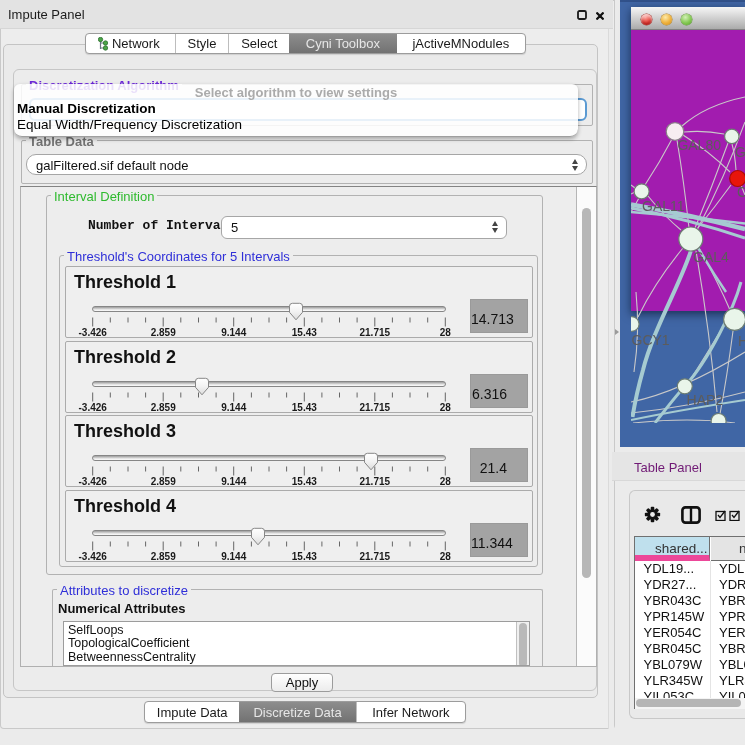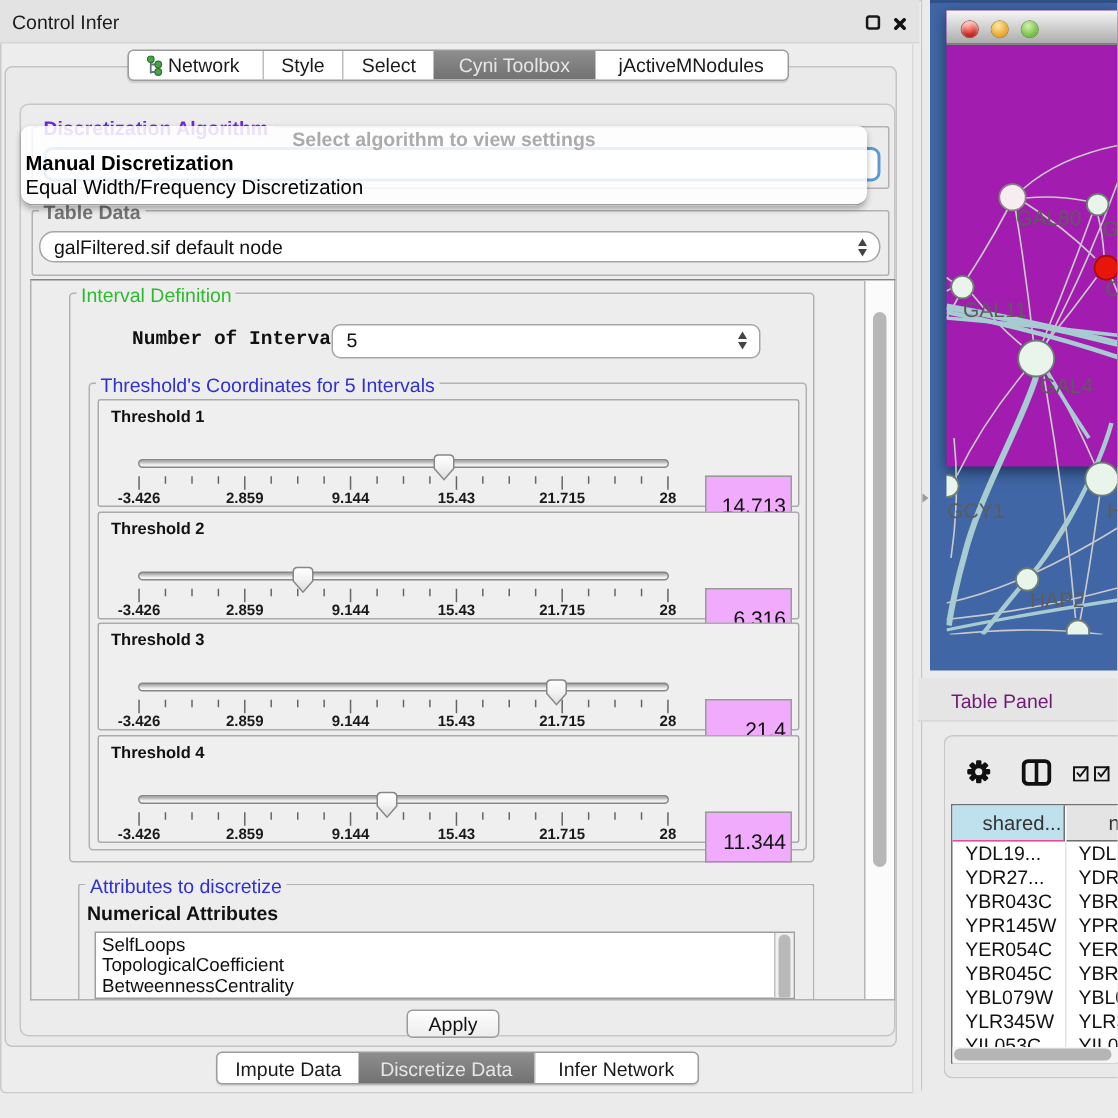--- a/index.html
+++ b/index.html
@@ -26,23 +26,23 @@
 .combo .txt{position:absolute;left:9px;top:50%;transform:translateY(-50%);}
 .spin{position:absolute;right:6px;top:50%;transform:translateY(-50%);width:9px;height:14px;}
 .spin:before{content:"";position:absolute;left:1px;top:1px;border-left:3.5px solid transparent;border-right:3.5px solid transparent;border-bottom:5px solid #444;}
 .spin:after{content:"";position:absolute;left:1px;bottom:1px;border-left:3.5px solid transparent;border-right:3.5px solid transparent;border-top:5px solid #444;}
 
 #viewport{left:20px;top:186px;width:577px;height:481px;background:#ededed;border:1px solid #b0b0b0;border-top:1px solid #838383;overflow:hidden;}
 #vsb{position:absolute;right:0;top:0;width:20px;height:100%;background:#fbfbfb;border-left:1px solid #b5b5b5;}
 #vsb .th{position:absolute;left:5px;top:21px;width:9px;height:370px;border-radius:5px;background:#b7b7b7;}
 
 .tpanel{position:absolute;left:44px;width:468px;height:72px;background:#efefef;border:1px solid #ababab;border-radius:2px;}
-.tpanel .tt{position:absolute;left:8px;top:5px;font-size:11px;font-weight:bold;color:#111;}
+.tpanel .tt{position:absolute;left:8px;top:5px;font-size:18px;font-weight:bold;color:#111;}
 .track{position:absolute;left:26px;top:39px;width:354px;height:6px;border-radius:3px;background:linear-gradient(#9d9d9d,#e8e8e8 65%,#fdfdfd);border:1px solid #868686;}
-.vbox{position:absolute;left:404px;top:50px;width:58px;height:34px;background:#f0abfc;border:1px solid #9a9a9a;font-size:14px;color:#111;text-align:right;padding:11px 3px 0 0;}
+.vbox{position:absolute;left:404px;top:32px;width:58px;height:34px;background:#a3a3a3;border:1px solid #9a9a9a;font-size:14px;color:#111;text-align:right;padding:11px 20px 0 0;}
 .ticklbl{position:absolute;top:60px;font-size:10px;font-weight:bold;color:#1a1a1a;transform:translateX(-50%);}
 
 #attrlist{left:42px;top:434px;width:467px;height:45px;background:#fff;border:1px solid #9c9c9c;font-size:12.5px;color:#111;overflow:hidden;}
 
 #applybtn{left:271px;top:672.5px;width:62px;height:19px;background:linear-gradient(#ffffff,#ececec);border:1px solid #9c9c9c;border-radius:4px;font-size:13px;color:#111;text-align:center;line-height:17px;}
 
 #netpanel{left:620px;top:0;width:125px;height:447px;background:#4066a5;border-top:2px solid #31518a;}
 #netwin{left:11px;top:5px;width:114px;height:304px;background:#a21caf;box-shadow:0 3px 9px rgba(5,15,35,0.62);}
 #nettitle{left:0;top:0;width:114px;height:23px;background:linear-gradient(#f6f6f6,#ababab);border-bottom:1px solid #808080;}
 .tl{position:absolute;top:6.5px;width:11px;height:11px;border-radius:50%;}
@@ -74,21 +74,21 @@
   <radialGradient id="grng" cx="0.4" cy="0.3" r="0.8">
    <stop offset="0" stop-color="#d2f0b5"></stop>
           <stop offset="0.45" stop-color="#85c954"></stop>
           <stop offset="1" stop-color="#5ba32c"></stop>
   </radialGradient>
  </defs>
 </svg>
 
 <div id="cpwin" class="abs">
  <div id="cptitle" class="abs">
-        <span class="t">Control Infer</span>
+        <span class="t">Impute Panel</span>
    <svg class="abs" style="left:577px;top:10px" width="10" height="10" viewBox="0 0 10 10">
           <rect x="1" y="1" width="8" height="8" rx="1.5" fill="none" stroke="#1a1a1a" stroke-width="1.8"></rect>
         </svg>
    <svg class="abs" style="left:596px;top:11.5px" width="8" height="8" viewBox="0 0 8 8">
           <path d="M1.2,1.2 L6.8,6.8 M6.8,1.2 L1.2,6.8" stroke="#111" stroke-width="2.3" stroke-linecap="round"></path>
         </svg>
  </div>
 
  <div id="outerpanel" class="abs"></div>
  <div id="innerpanel" class="abs"></div>
@@ -413,21 +413,21 @@
   <svg class="abs" style="left:85px;top:19px" width="12" height="11" viewBox="0 0 12 11">
         <rect x="1" y="1.5" width="9" height="9" fill="none" stroke="#111" stroke-width="1.3"></rect>
         <path d="M3,5 l2,2.5 L10,1" fill="none" stroke="#111" stroke-width="1.3"></path>
       </svg>
   <svg class="abs" style="left:99px;top:19px" width="12" height="11" viewBox="0 0 12 11">
         <rect x="1" y="1.5" width="9" height="9" fill="none" stroke="#111" stroke-width="1.3"></rect>
         <path d="M3,5 l2,2.5 L10,1" fill="none" stroke="#111" stroke-width="1.3"></path>
       </svg>
 
   <div id="dtable">
-    <div class="abs" style="left:0;top:0;width:74.5px;height:24px;background:#bfe0ed;border-right:1px solid #6e6e6e;border-bottom:1px solid #ec4899;font-size:13.5px;color:#333;padding:4px 0 0 20px;">shared...</div>
+    <div class="abs" style="left:0;top:0;width:74.5px;height:24px;background:#bfe0ed;border-right:1px solid #6e6e6e;border-bottom:6px solid #ec4899;font-size:13.5px;color:#333;padding:4px 0 0 20px;">shared...</div>
     <div class="abs" style="left:75.5px;top:0;width:37px;height:24px;background:#e4e4e4;border-bottom:1px solid #6e6e6e;font-size:13.5px;color:#333;padding:4px 0 0 28.5px;">n</div>
     <div class="abs" style="left:0;top:24px;width:112px;height:137px;overflow:hidden;font-size:13px;color:#111;">
       <div class="abs" style="left:75px;top:0;width:1px;height:137px;background:#e4e4e4;"></div>
       <div style="padding:0 0 0 8.5px;line-height:16.1px;">YDL19...<br>YDR27...<br>YBR043C<br>YPR145W<br>YER054C<br>YBR045C<br>YBL079W<br>YLR345W<br>YIL053C</div>
       <div class="abs" style="left:84px;top:0;line-height:16.1px;">YDL1<br>YDR2<br>YBR0<br>YPR1<br>YER0<br>YBR0<br>YBL0<br>YLR3<br>YIL0</div>
     </div>
     <div class="abs" style="left:0;top:161px;width:112px;height:11px;background:#f4f4f4;">
           <div class="abs" style="left:1px;top:1.5px;width:105px;height:7.5px;background:#b5b5b5;border-radius:4px;"></div>
         </div>
   </div>

